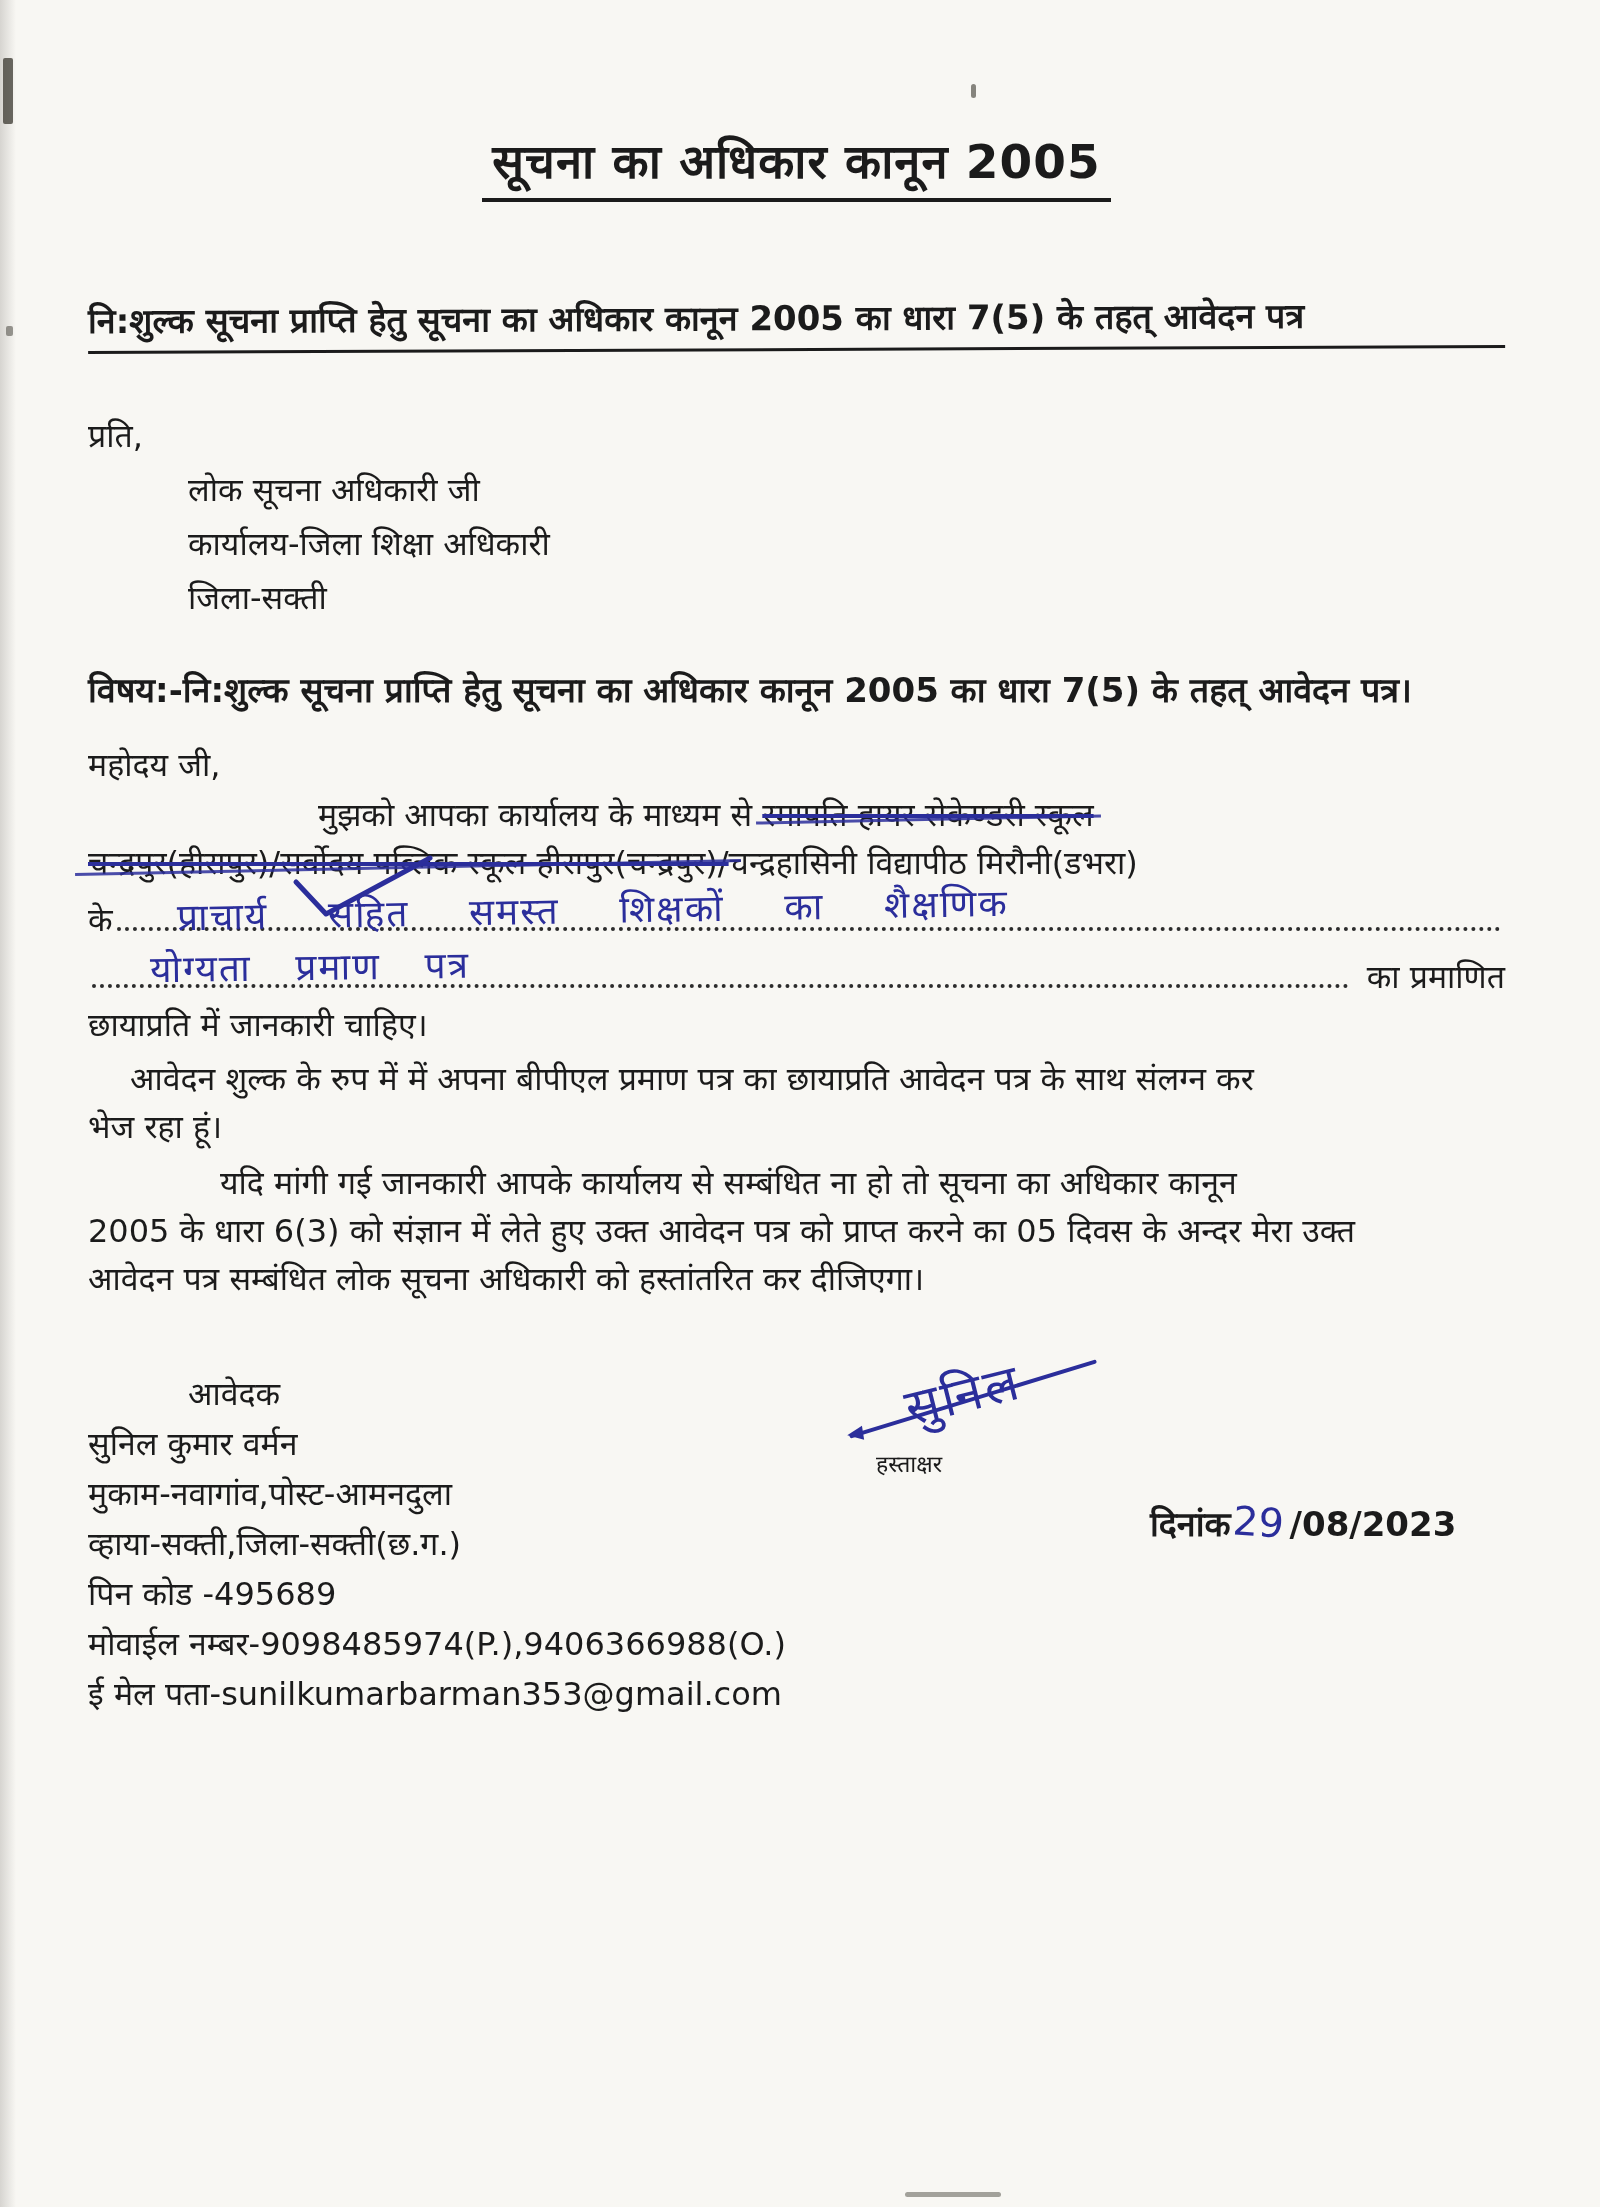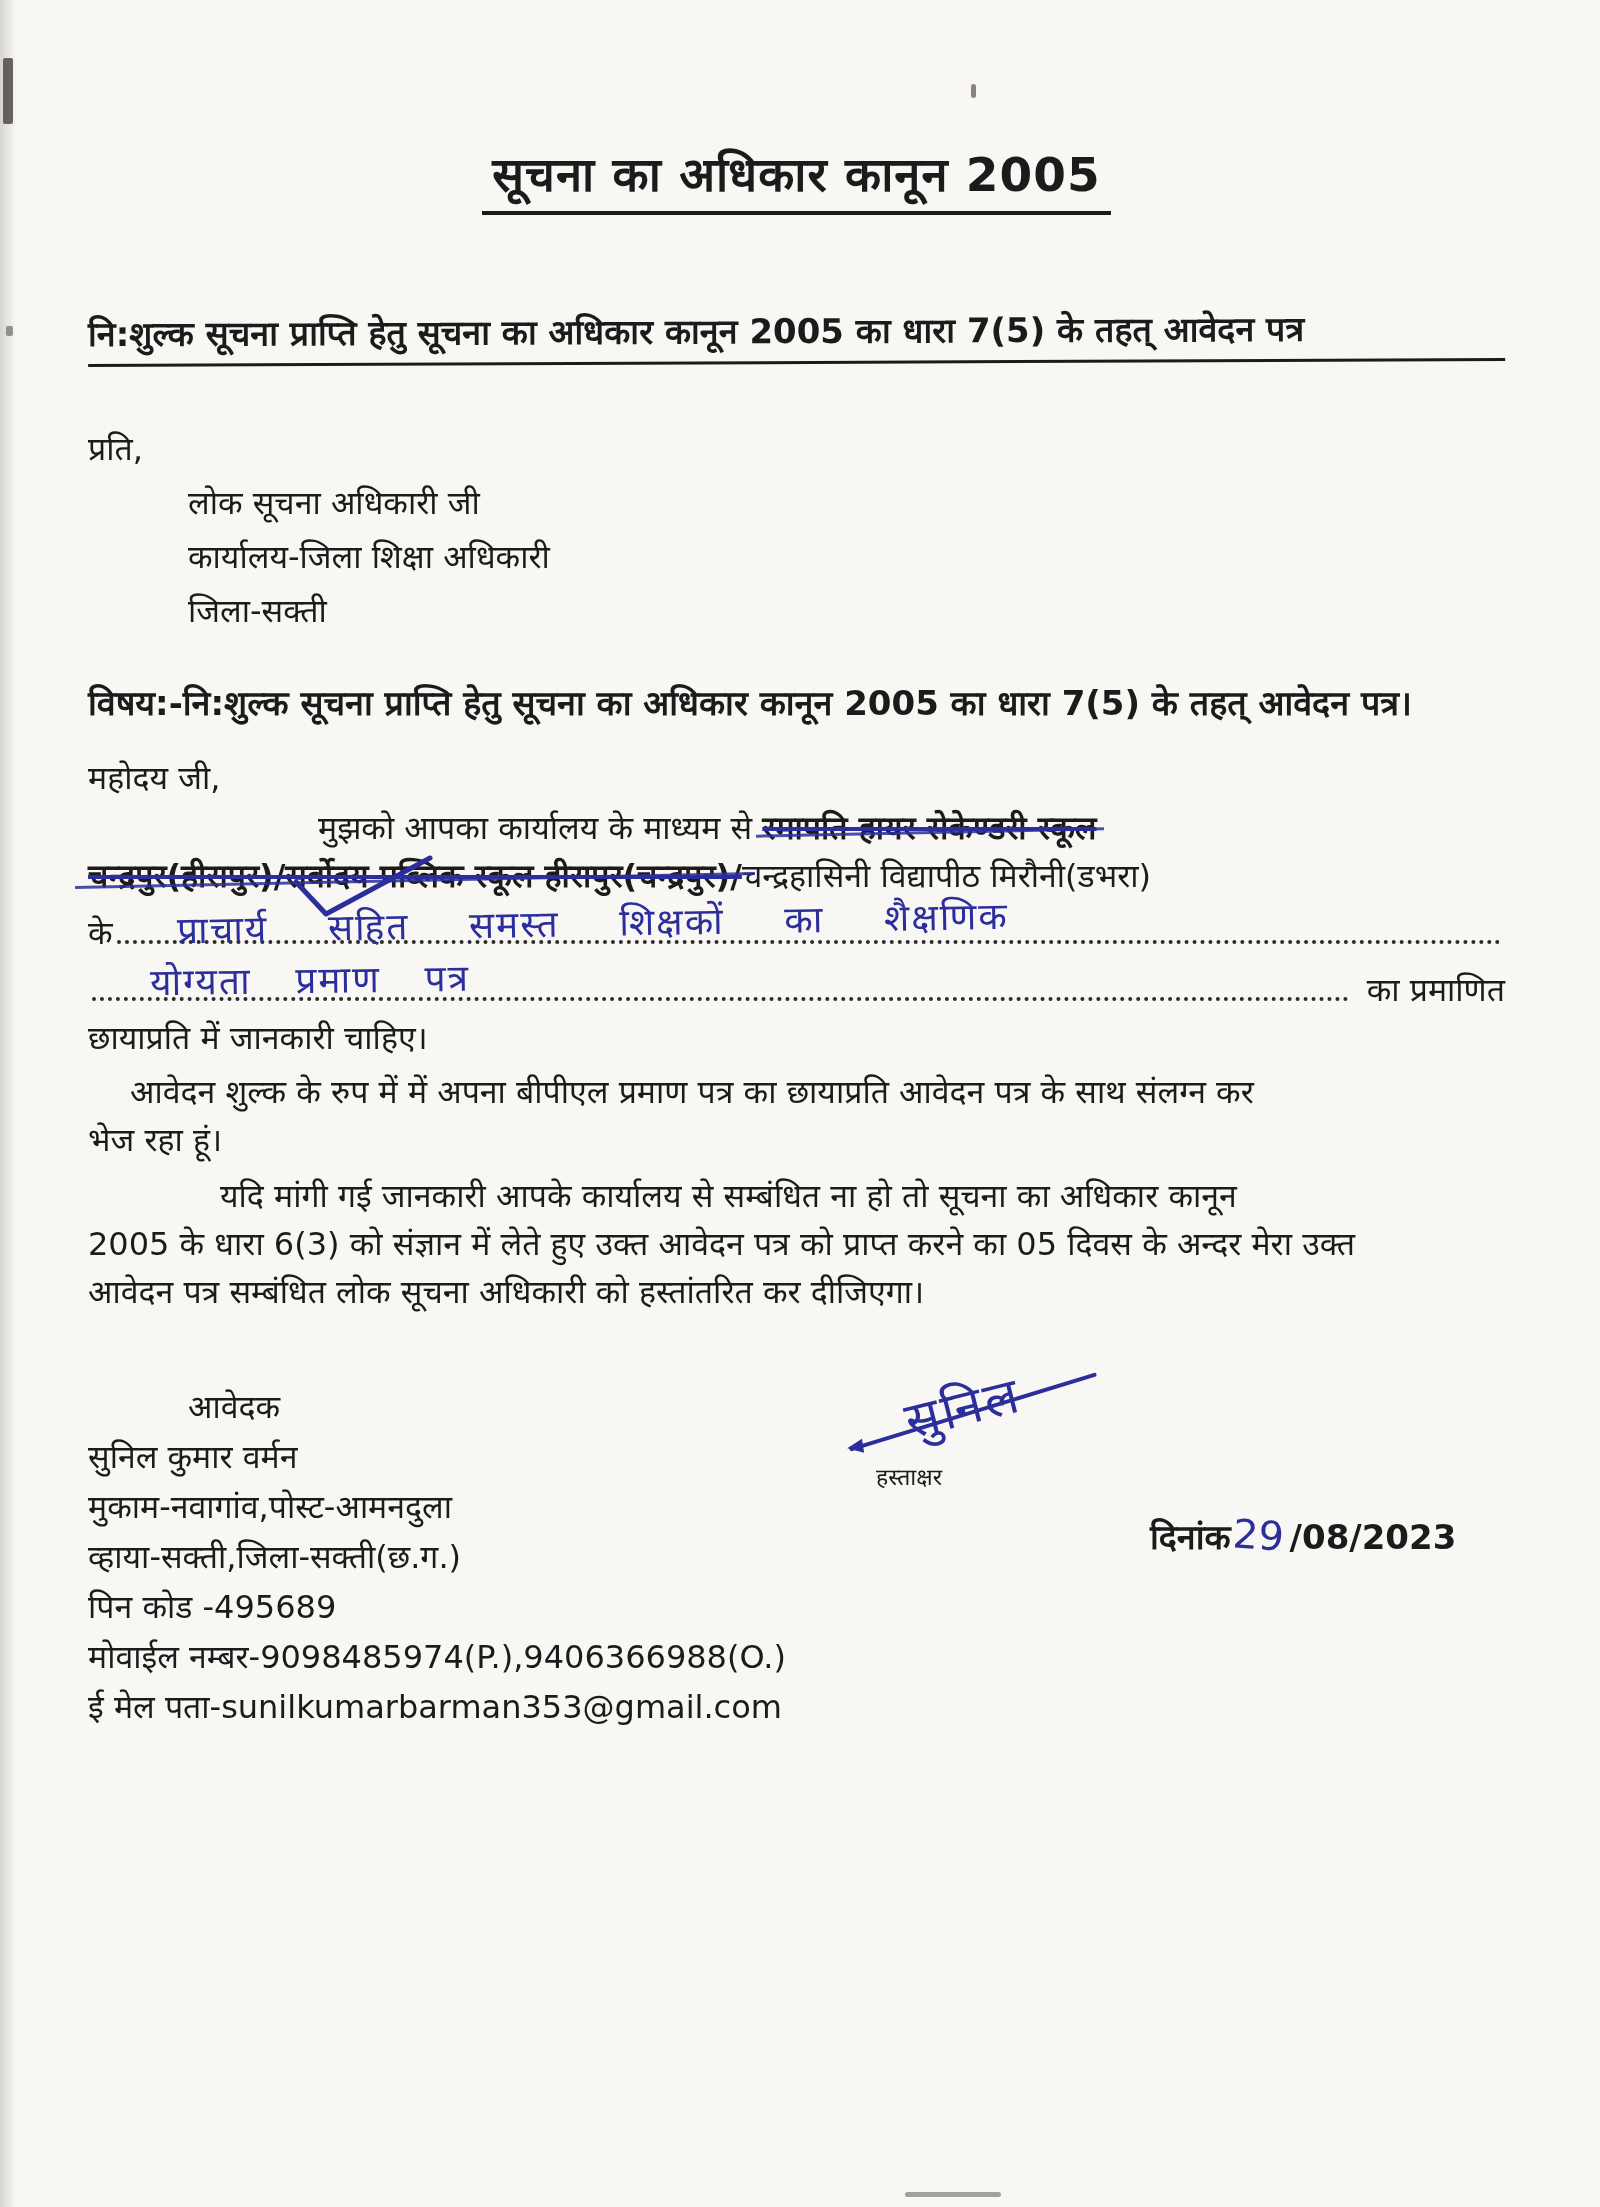--- a/index.html
+++ b/index.html
@@ -19,21 +19,21 @@
     content:"";position:absolute;left:0;top:0;bottom:0;width:16px;
     background:linear-gradient(90deg,rgba(60,55,50,.18),rgba(60,55,50,0));
     pointer-events:none;
   }
   .artifact{position:absolute;background:#3a372f;border-radius:2px;opacity:.75;}
   .a1{left:3px;top:58px;width:10px;height:66px;}
   .a2{left:6px;top:326px;width:7px;height:10px;opacity:.5;}
   .a3{left:905px;top:2192px;width:96px;height:5px;opacity:.45;border-radius:3px;}
   .a4{left:971px;top:84px;width:5px;height:14px;opacity:.6;border-radius:3px;}
 
-  .title-wrap{text-align:center;margin:16px 0 92px 0;}
+  .title-wrap{text-align:center;margin:3px 0 92px 0;}
   .doc-title{
     display:inline-block;
     font-size:47px;font-weight:bold;
     border-bottom:4px solid #1b1b1b;
     padding:0 10px 6px 10px;
     letter-spacing:1px;
   }
   .subtitle{
     font-size:34px;font-weight:bold;white-space:nowrap;
     border-bottom:3px solid #1b1b1b;
@@ -49,21 +49,20 @@
   .greeting{margin-bottom:2px;}
   .indent1{padding-left:230px;}
   .indent2{padding-left:42px;}
   .indent3{padding-left:132px;}
 
   .struck{
     position:relative;
     text-decoration:line-through;
     text-decoration-color:#2b2e9b;
     text-decoration-thickness:3.5px;
-    font-weight:bold;
   }
   .struck::after{
     content:"";position:absolute;left:-2%;right:-2%;top:58%;
     height:3px;background:#2b2e9b;transform:rotate(-1.2deg);opacity:.85;
   }
   .handwriting{
     color:#2b2e9b;font-size:37px;font-weight:500;
     letter-spacing:2px;
   }
   .flex-line{display:flex;align-items:baseline;}

